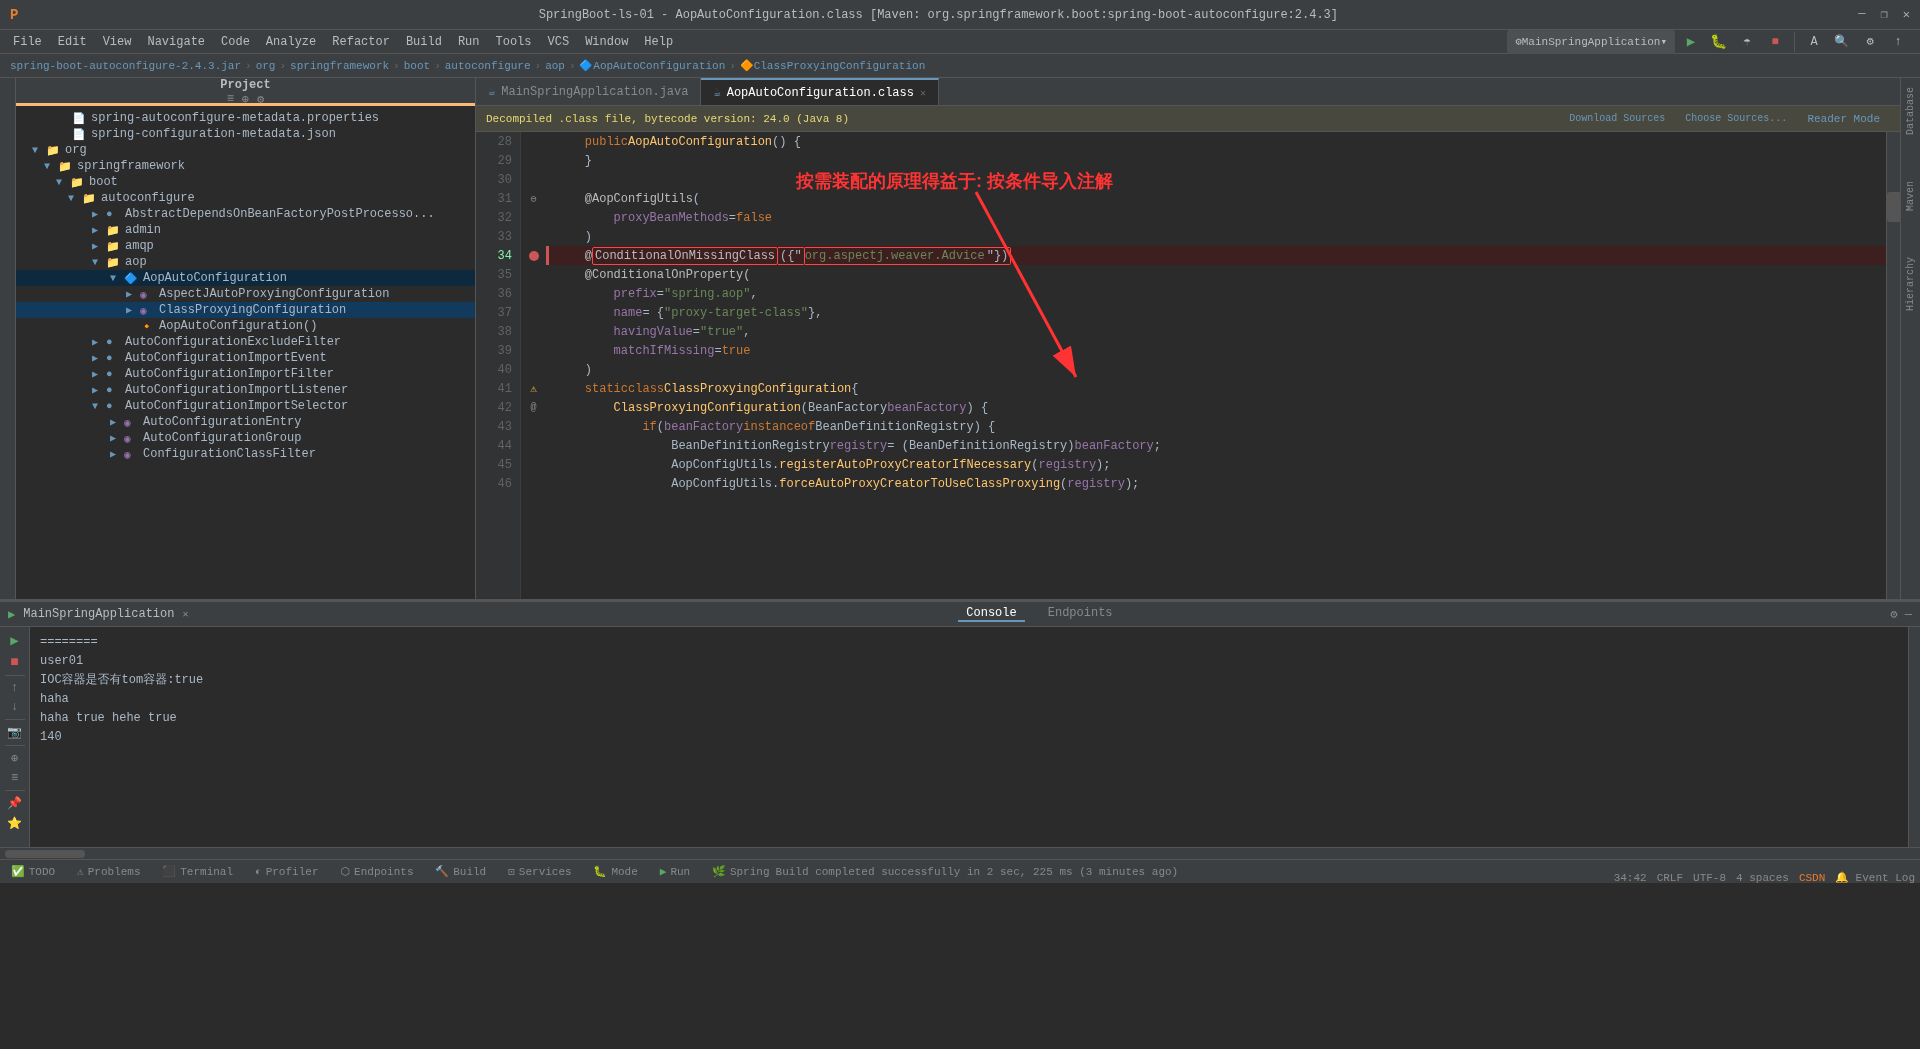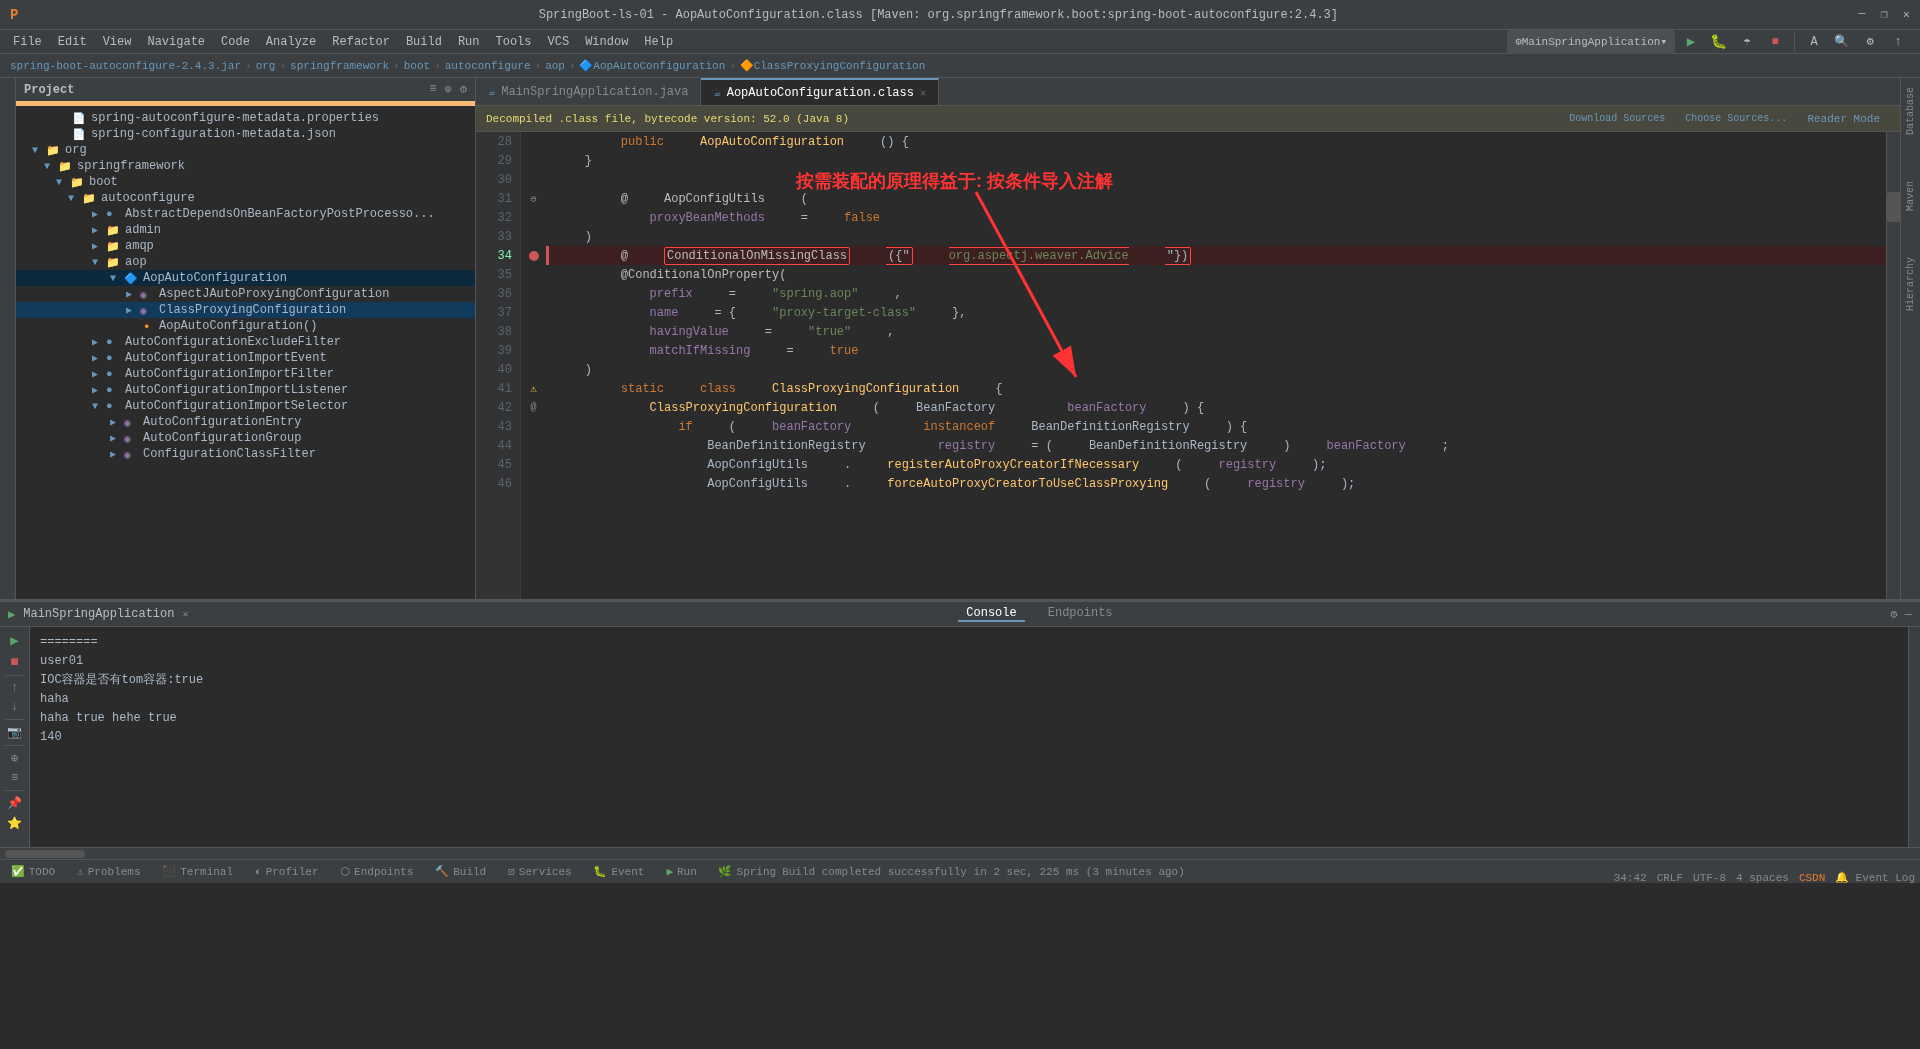--- a/index.html
+++ b/index.html
@@ -19,21 +19,21 @@
     .breadcrumb .sep { margin: 0 4px; color: #666; }
     
     
     .main-layout { display: flex; height: calc(1049px - 30px - 24px - 24px - 26px - 24px); }
     
     
     .left-toolbar { width: 20px; background: #3c3f41; border-right: 1px solid #555; display: flex; flex-direction: column; align-items: center; padding-top: 5px; gap: 5px; }
     
     
     .project-panel { width: 460px; background: #2b2b2b; border-right: 1px solid #555; display: flex; flex-direction: column; }
-    .project-header { height: 28px; background: #3c3f41; display: flex; align-items: center; justify-content: space-between; padding: 0 8px; border-bottom: 5px solid #fdba74; }
+    .project-header { height: 28px; background: #3c3f41; display: flex; align-items: center; justify-content: space-between; padding: 0 8px; border-bottom: 3px solid #fdba74; flex-direction: column; }
     .project-title { color: #bbb; font-size: 12px; font-weight: bold; }
     .project-tree { flex: 1; overflow: hidden; padding: 4px 0; }
     .tree-item { display: flex; align-items: center; padding: 1px 0; cursor: pointer; white-space: nowrap; }
     .tree-item.selected { background: #0d293e; }
     .tree-item.highlighted { background: #113a5c; }
     .tree-arrow { width: 14px; flex-shrink: 0; color: #6897bb; font-size: 10px; }
     .tree-icon { width: 16px; flex-shrink: 0; font-size: 11px; margin-right: 3px; }
     .tree-label { font-size: 12px; color: #a9b7c6; }
     .folder-icon { color: #d4a843; }
     
@@ -51,21 +51,21 @@
     .decompiled-text { color: #e6db74; font-size: 11px; }
     .decompiled-link { color: #6897bb; font-size: 10px; cursor: pointer; }
     .reader-mode { color: #6897bb; font-size: 11px; cursor: pointer; margin-right: 10px; }
     
     
     .code-editor { flex: 1; background: #2b2b2b; overflow: hidden; display: flex; }
     .line-numbers { width: 45px; background: #313335; padding: 0; text-align: right; border-right: 1px solid #3d3d3d; flex-shrink: 0; }
     .line-num { height: 19px; padding-right: 8px; color: #606366; font-size: 12px; display: flex; align-items: center; justify-content: flex-end; }
     .line-num.active { color: #86efac; }
     .code-area { flex: 1; padding: 0; overflow: hidden; position: relative; }
-    .code-line { height: 19px; display: flex; align-items: center; padding-left: 10px; white-space: nowrap; font-size: 12px; position: relative; gap: 36px; }
+    .code-line { height: 19px; display: flex; align-items: center; padding-left: 10px; white-space: nowrap; font-size: 12px; position: relative; }
     
     
     .kw { color: #cc7832; }
     .str { color: #6a8759; }
     .fn { color: #ffc66d; }
     .param { color: #9876aa; }
     
     
     .run-bar { height: 26px; background: #3c3f41; display: flex; align-items: center; padding: 0 8px; border-top: 1px solid #555; border-bottom: 1px solid #555; justify-content: space-between; }
     .run-bar-left { display: flex; align-items: center; gap: 8px; }
@@ -296,21 +296,21 @@
         <span>MainSpringApplication.java</span>
       </div>
       <div class="editor-tab active">
         <span style="color:#6897bb;">☕</span>
         <span>AopAutoConfiguration.class</span>
         <span class="editor-tab-close">✕</span>
       </div>
     </div>
 
     <div class="decompiled-banner">
-      <span class="decompiled-text">Decompiled .class file, bytecode version: 52.0 (Java 8)</span>
+      <span class="decompiled-text">Decompiled .class file, bytecode version: 24.0 (Java 8)</span>
       <div style="display:flex; align-items:center; gap:20px;">
         <span class="decompiled-link">Download Sources</span>
         <span class="decompiled-link">Choose Sources...</span>
         <span class="reader-mode">Reader Mode</span>
       </div>
     </div>
 
     <div class="code-editor" style="position:relative; height: calc(521px - 28px - 26px);">
 
       <div class="line-numbers">
@@ -622,21 +622,21 @@
     <span class="status-item">
       <span>🔨</span>
       <span>Build</span>
     </span>
     <span class="status-item">
       <span>⊡</span>
       <span>Services</span>
     </span>
     <span class="status-item">
       <span>🐛</span>
-      <span>Event</span>
+      <span>Mode</span>
     </span>
     <span class="status-item">
       <span style="color:#59a869;">▶</span>
       <span>Run</span>
     </span>
     <span class="status-item">
       <span style="color:#59a869;">🌿</span>
       <span>Spring</span>
     </span>
   </div>

